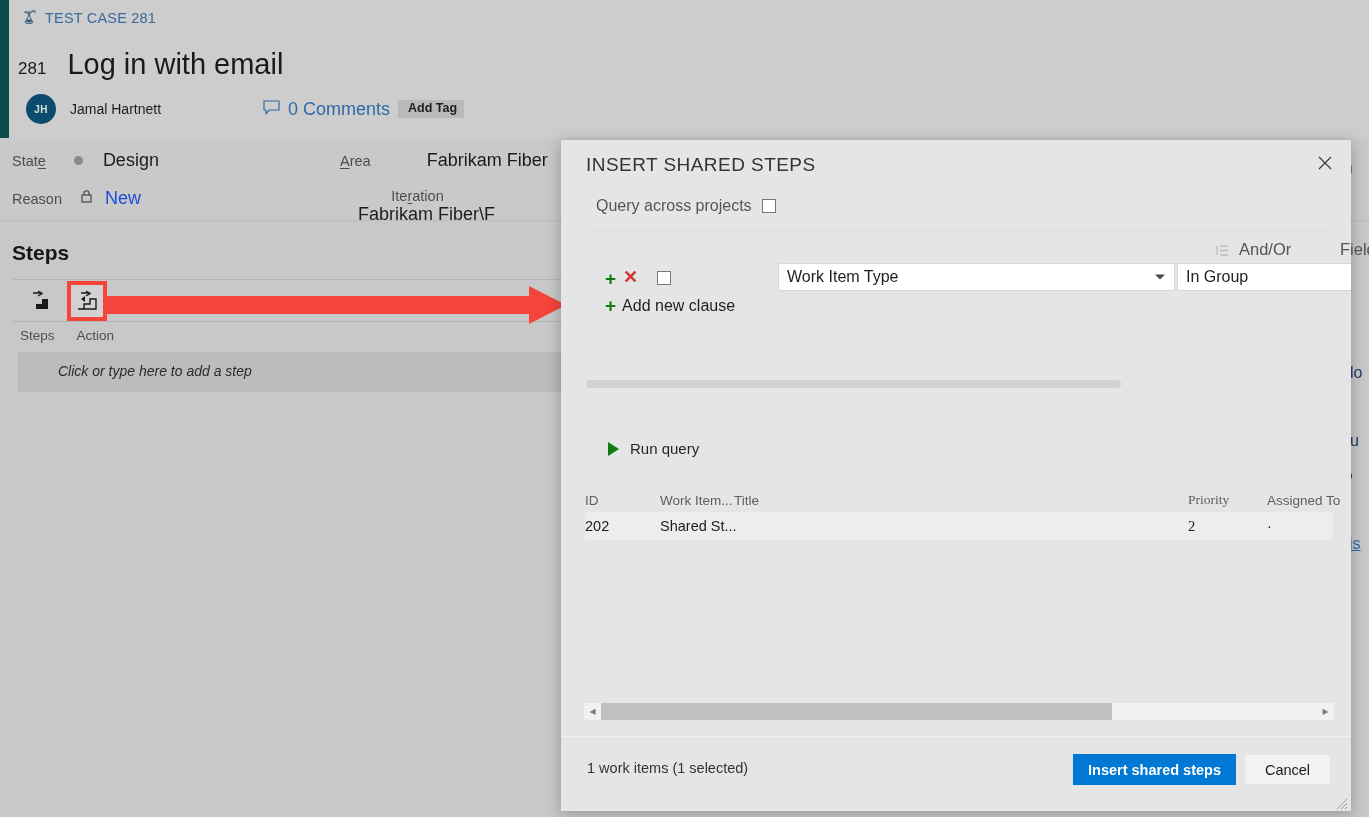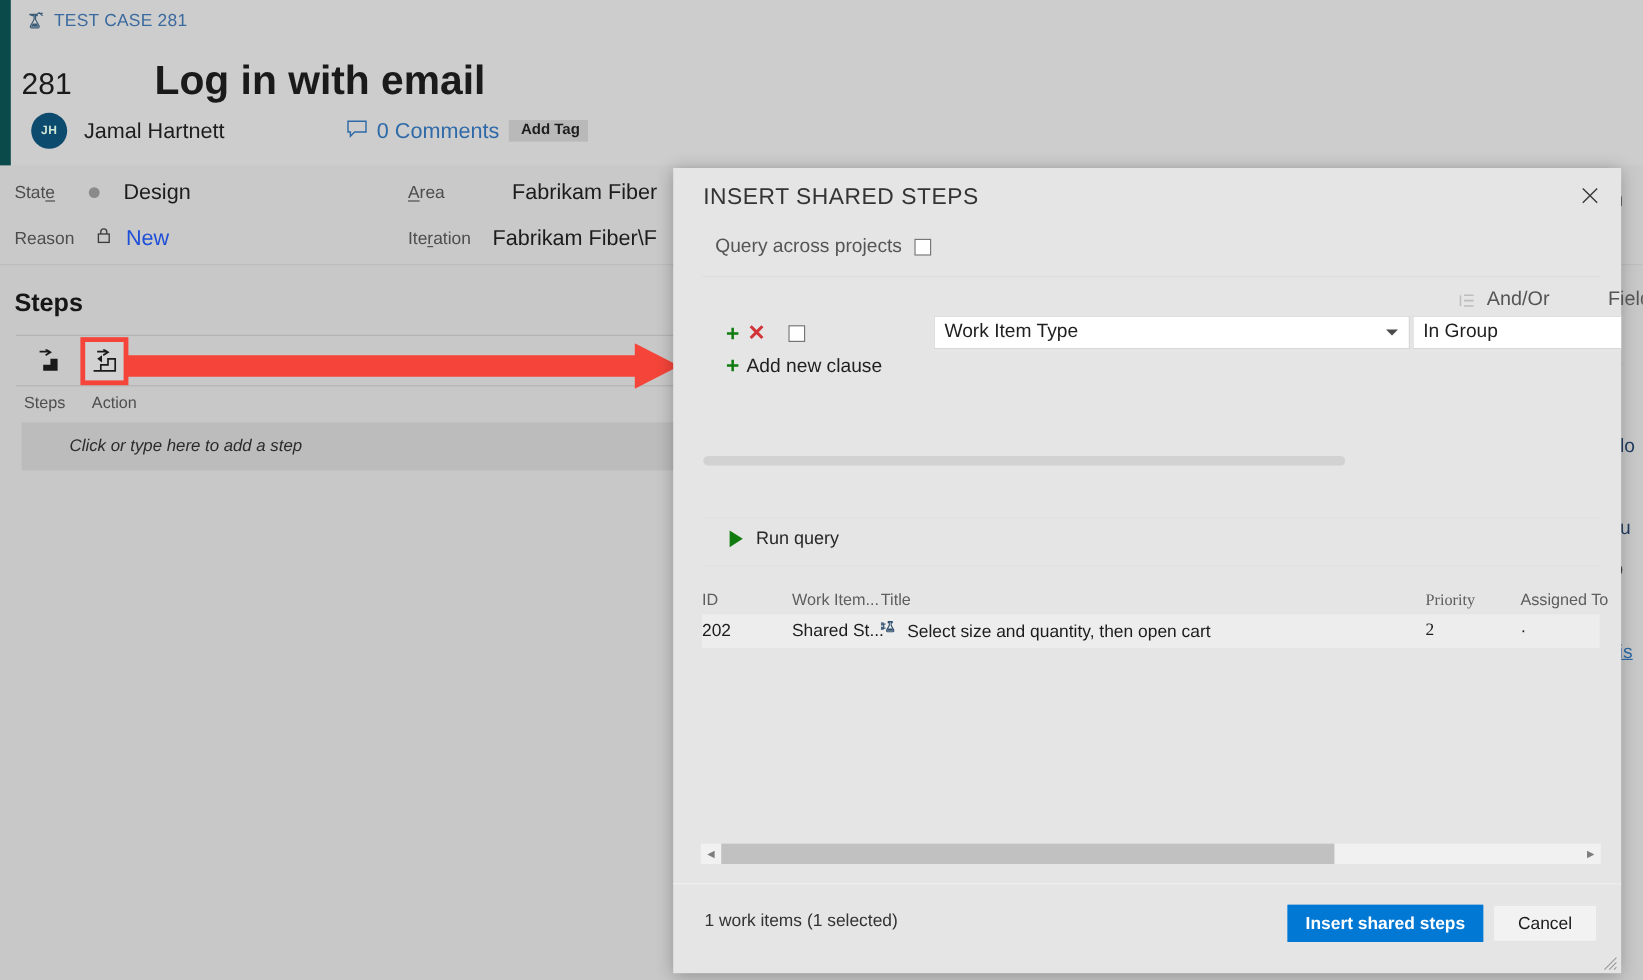--- a/index.html
+++ b/index.html
@@ -40,39 +40,39 @@
     letter-spacing: .2px;
   }
   .bc-icon { width: 16px; height: 16px; display:block; }
 
   .wi-titlerow {
     position: absolute;
     left: 18px; top: 48px;
     display: flex; align-items: baseline; gap: 21px;
     color: #1a1a1a;
   }
-  .wi-id { font-size: 25px; font-weight: 400; }
-  .wi-title { font-size: 34px; font-weight: 700; margin-left: 48px; }
+  .wi-id { font-size: 17px; font-weight: 400; }
+  .wi-title { font-size: 29px; font-weight: 400; }
 
   .wi-meta {
     position: absolute;
     left: 26px; top: 94px;
     display: flex; align-items: center;
   }
   .avatar {
     width: 30px; height: 30px; border-radius: 50%;
     background: #0c4a6e;
     color: #cfe8d6;
     font-size: 10px; font-weight: 700;
     display: flex; align-items: center; justify-content: center;
     letter-spacing: .4px;
   }
   .wi-author {
     margin-left: 14px;
-    font-size: 18px; color: #1d1d1d;
+    font-size: 14px; color: #1d1d1d;
   }
   .wi-comments {
     margin-left: 102px;
     display: flex; align-items: center; gap: 8px;
     color: #2f6aa8; font-size: 18px;
   }
   .tag-pill {
     margin-left: 8px;
     background: #b9b9b9;
     color: #1d1d1d;
@@ -407,21 +407,21 @@
           <rect x="2" y="6" width="9" height="7" fill="none" stroke="#3a3a3a" stroke-width="1.1"></rect>
           <path d="M4 6 V4.3 A2.5 2.5 0 0 1 9 4.3 V6" fill="none" stroke="#3a3a3a" stroke-width="1.1"></path>
         </svg>
       </span>
       <span class="f-value muted" style="margin-left:12px;">New</span>
     </div>
     <div class="field-row" style="left:340px; top:12px;">
       <span class="f-label"><u>A</u>rea</span>
       <span class="f-value" style="margin-left:56px;">Fabrikam Fiber</span>
     </div>
-    <div class="field-row" style="left:340px; top:50px;">
+    <div class="field-row" style="left:340px; top:50px;flex-direction:column;">
       <span class="f-label">Ite<u>r</u>ation</span>
       <span class="f-value" style="margin-left:18px;">Fabrikam Fiber\F</span>
     </div>
   </div>
 
   <div class="steps-head">Steps</div>
 
   <div class="steps-toolbar">
     <div class="tb-btn" style="left:8px;">
       <svg width="22" height="20" viewBox="0 0 22 20">
@@ -526,32 +526,20 @@
       <div class="grid-head">
         <span class="c c-id">ID</span>
         <span class="c c-type">Work Item...</span>
         <span class="c c-title">Title</span>
         <span class="c c-pri">Priority</span>
         <span class="c c-assg">Assigned To</span>
       </div>
       <div class="grid-row selected">
         <span class="c c-id">202</span>
         <span class="c c-type">Shared St...</span>
-        <span class="c c-title">
-          <span>
-            <svg width="15" height="15" viewBox="0 0 15 15">
-              <path d="M6.2 1.5 H9.5 V2.4 H8.6 V4.6 L10.8 8.6 C11.1 9.2 10.7 9.9 10.1 9.9 H5.6 C5 9.9 4.6 9.2 4.9 8.6 L7.1 4.6 V2.4 H6.2 Z" fill="none" stroke="#2b4d6b" stroke-width="0.9"></path>
-              <path d="M6.1 7.3 H9.6 L10.6 9.1 H5.1 Z" fill="#2b4d6b"></path>
-              <path d="M1 3.5 H4 M1 7 H4 M2.5 3.5 V7" stroke="#2b4d6b" stroke-width="0.9" fill="none"></path>
-              <rect x="0.3" y="2.6" width="1.7" height="1.7" fill="none" stroke="#2b4d6b" stroke-width="0.8"></rect>
-              <rect x="0.3" y="6.2" width="1.7" height="1.7" fill="none" stroke="#2b4d6b" stroke-width="0.8"></rect>
-            </svg>
-          </span>
-          <span>Select size and quantity, then open cart</span>
-        </span>
         <span class="c c-pri">2</span>
         <span class="c c-assg">·</span>
       </div>
     </div>
 
     <div class="hscroll">
       <div class="arr">◀</div>
       <div class="track">
         <div class="thumb2"></div>
       </div>

